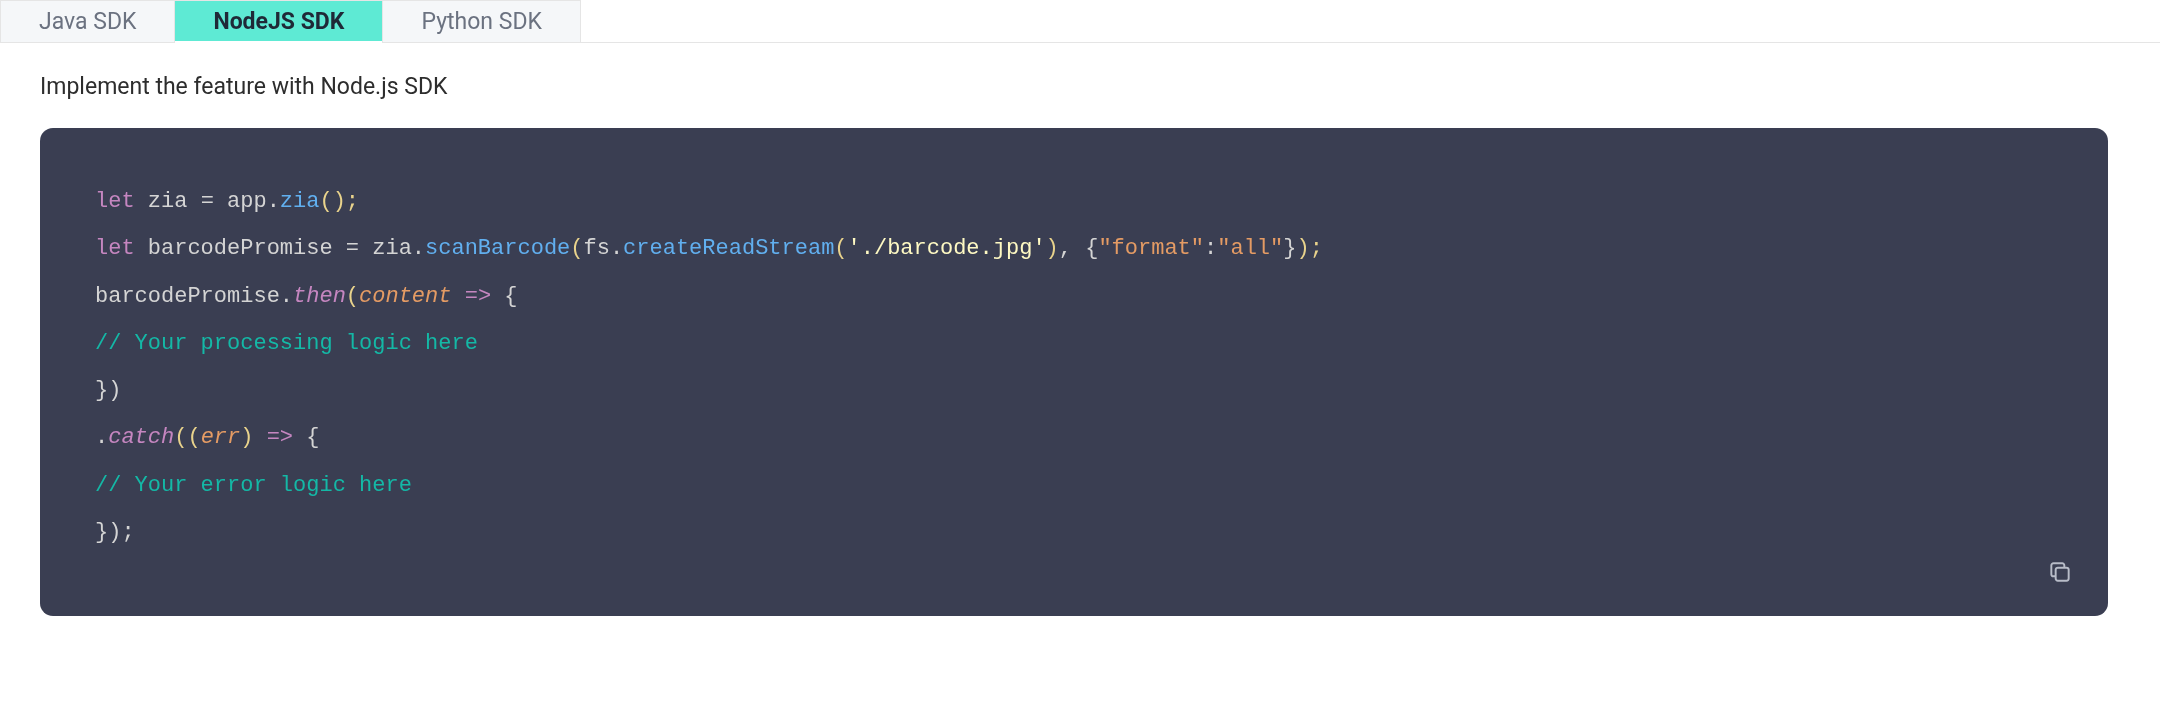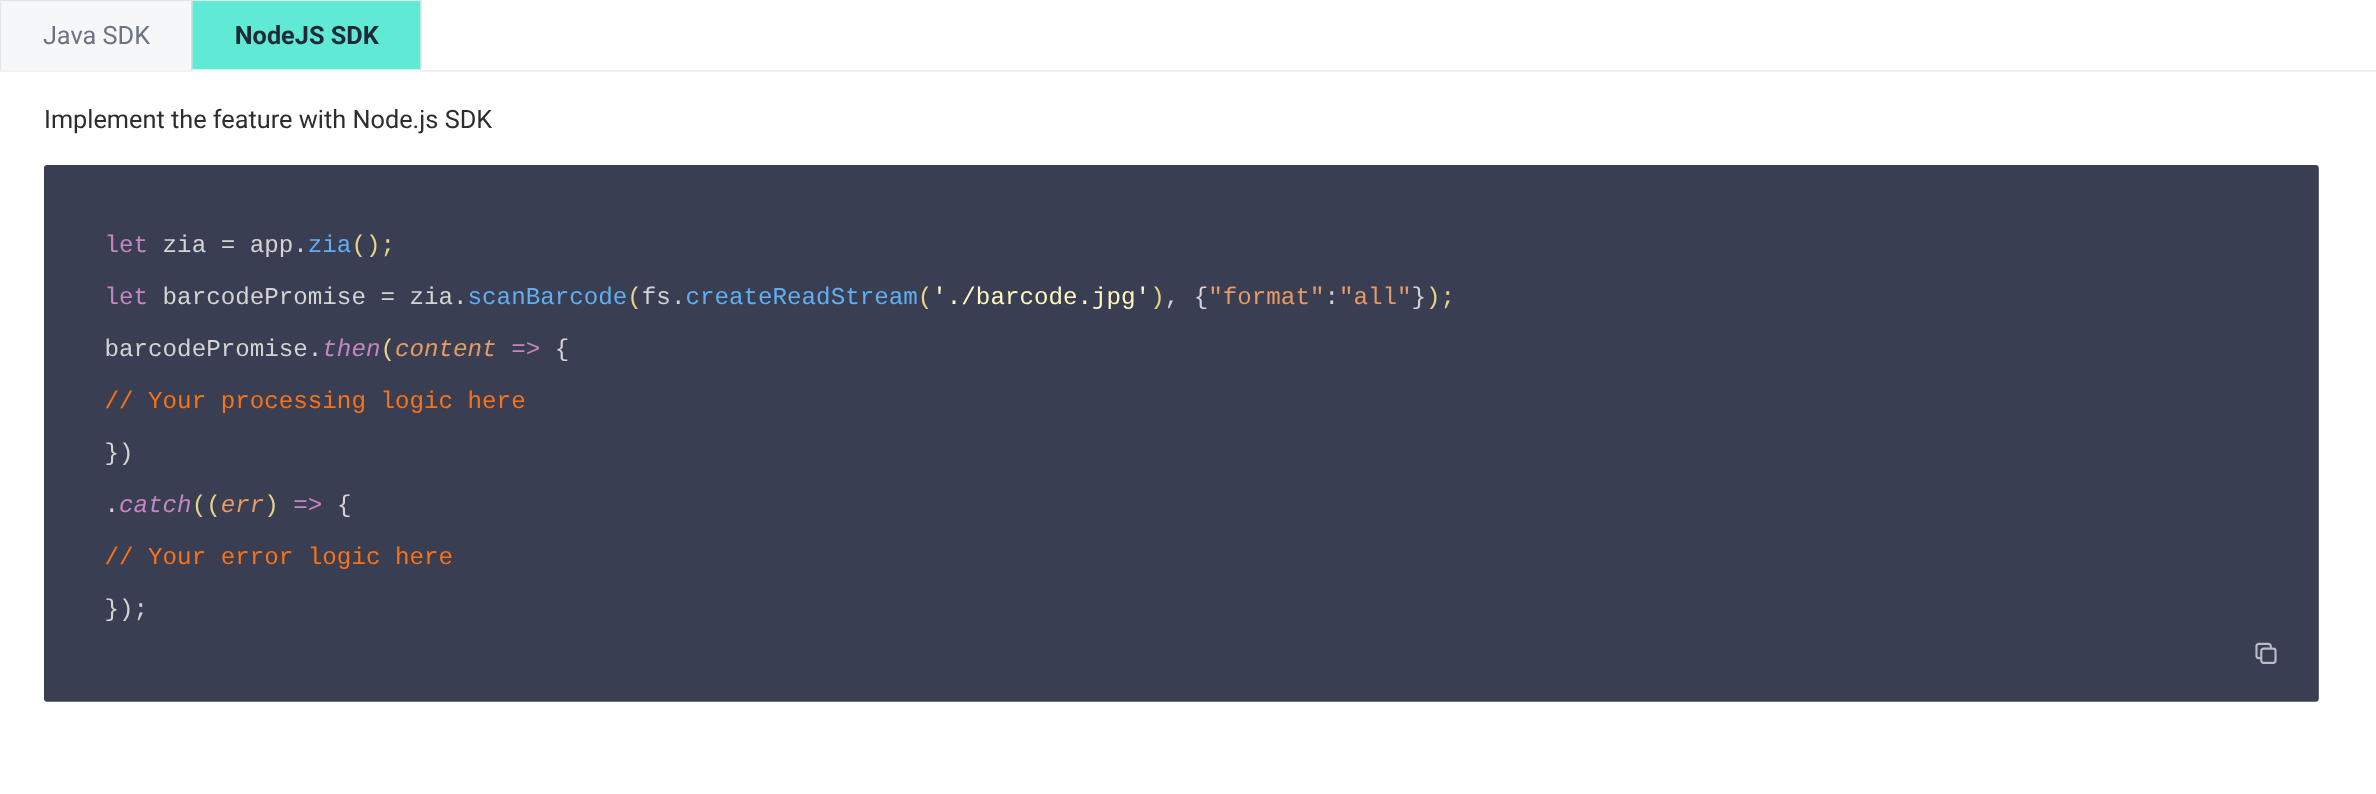--- a/index.html
+++ b/index.html
@@ -10,21 +10,21 @@
     body {
       font-family: -apple-system, BlinkMacSystemFont, "Segoe UI", Roboto, "Helvetica Neue", Arial, sans-serif;
       background: #ffffff;
       color: #333;
     }
     .tabs {
       display: flex;
       border-bottom: 1px solid #e5e5e5;
     }
     .tab {
-      padding: 18px 38px;
+      padding: 7px 38px;
       font-size: 23px;
       color: #6b7280;
       background: #f5f7f9;
       border: 1px solid #e5e5e5;
       border-bottom: none;
       cursor: pointer;
       margin-right: -1px;
     }
     .tab.active {
       background: #5eead4;
@@ -47,41 +47,41 @@
     .content {
       padding: 30px 52px 40px 40px;
     }
     .description {
       font-size: 23px;
       color: #2d2d2d;
       margin-bottom: 28px;
     }
     .code-block {
       background: #3a3e52;
-      border-radius: 3px;
+      border-radius: 13px;
       padding: 50px 55px 60px 55px;
       position: relative;
       font-family: "SFMono-Regular", Consolas, "Liberation Mono", Menlo, Courier, monospace;
       font-size: 22px;
       line-height: 2.15;
       overflow-x: auto;
     }
     .code-line {
       white-space: pre;
       color: #d4d4d4;
     }
     .tok-keyword { color: #c586c0; }
     .tok-var { color: #d4d4d4; }
     .tok-operator { color: #d4d4d4; }
     .tok-method { color: #61afef; }
     .tok-paren { color: #e9d38c; }
     .tok-string { color: #fef9c3; }
     .tok-string2 { color: #e49b64; }
     .tok-punct { color: #d4d4d4; }
-    .tok-comment { color: #f97316; margin-top: 24px; }
+    .tok-comment { color: #14b8a6; margin-top: 24px; }
     .tok-ident { color: #d4d4d4; }
     .tok-param { color: #e49b64; font-style: italic; }
     .tok-arrow { color: #c586c0; }
     .tok-brace { color: #d4d4d4; }
     .tok-catch { color: #c586c0; font-style: italic; }
     .copy-btn {
       position: absolute;
       bottom: 28px;
       right: 32px;
       width: 32px;
@@ -101,20 +101,21 @@
       fill: none;
       stroke-width: 1.8;
     }
   </style>
 </head>
 <body>
 
 <div class="tabs">
   <div class="tab">Java SDK</div>
   <div class="tab active">NodeJS SDK</div>
+  <div class="tab">Python SDK</div>
 </div>
 
 <div class="content">
   <p class="description">Implement the feature with Node.js SDK</p>
 
   <div class="code-block">
     <div class="code-line"><span class="tok-keyword">let</span><span class="tok-var"> zia </span><span class="tok-operator">= </span><span class="tok-ident">app</span><span class="tok-punct">.</span><span class="tok-method">zia</span><span class="tok-paren">();</span></div>
     <div class="code-line"><span class="tok-keyword">let</span><span class="tok-var"> barcodePromise </span><span class="tok-operator">= </span><span class="tok-ident">zia</span><span class="tok-punct">.</span><span class="tok-method">scanBarcode</span><span class="tok-paren">(</span><span class="tok-ident">fs</span><span class="tok-punct">.</span><span class="tok-method">createReadStream</span><span class="tok-paren">(</span><span class="tok-string">'./barcode.jpg'</span><span class="tok-paren">)</span><span class="tok-punct">, </span><span class="tok-brace">{</span><span class="tok-string2">"format"</span><span class="tok-punct">:</span><span class="tok-string2">"all"</span><span class="tok-brace">}</span><span class="tok-paren">);</span></div>
     <div class="code-line"><span class="tok-ident">barcodePromise</span><span class="tok-punct">.</span><span class="tok-catch">then</span><span class="tok-paren">(</span><span class="tok-param">content</span><span class="tok-arrow"> =&gt; </span><span class="tok-brace">{</span></div>
     <div class="code-line"><span class="tok-comment">// Your processing logic here</span></div>

